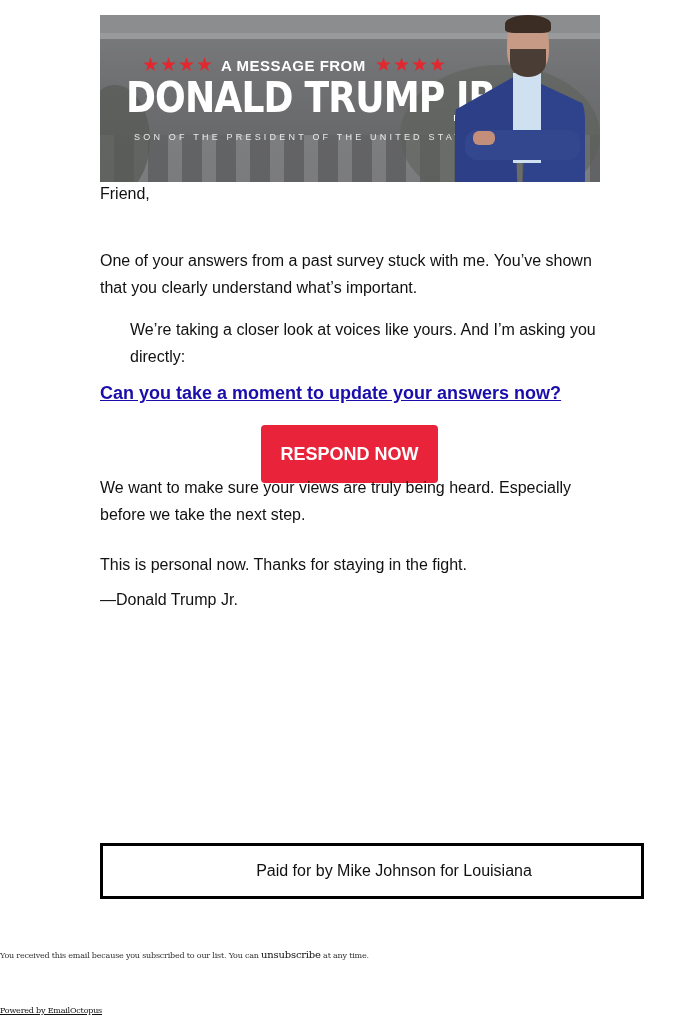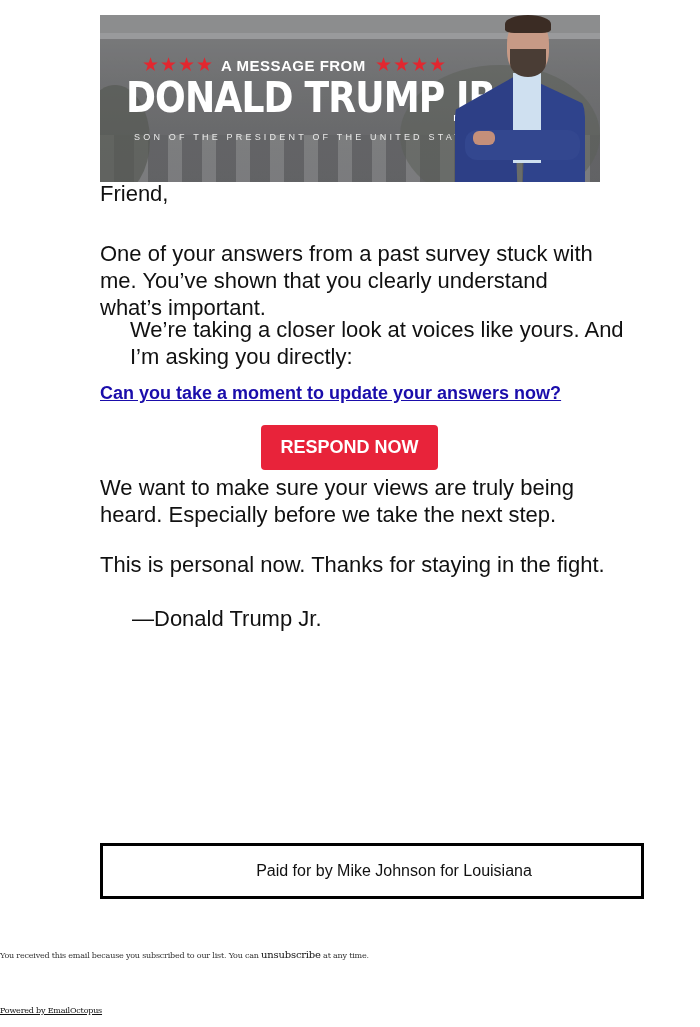--- a/index.html
+++ b/index.html
@@ -23,29 +23,29 @@
   .person { position: absolute; left: 355px; top: 0; width: 140px; height: 167px; }
   .head { position: absolute; left: 52px; top: 2px; width: 42px; height: 58px; border-radius: 45% 45% 40% 40%; background: #c79a86; }
   .hair { position: absolute; left: 50px; top: 0; width: 46px; height: 18px; border-radius: 50% 50% 20% 20%; background: #3b2c24; }
   .beard { position: absolute; left: 55px; top: 34px; width: 36px; height: 28px; border-radius: 0 0 50% 50%; background: #4a3d35; }
   .shirt { position: absolute; left: 58px; top: 58px; width: 28px; height: 90px; background: #cfe0f0; }
   .suit { position: absolute; left: 0; top: 62px; width: 130px; height: 110px; border-radius: 40px 40px 0 0; background: #2d3f86; clip-path: polygon(0 30%, 45% 0, 48% 100%, 0 100%); }
   .suit2 { position: absolute; left: 0; top: 62px; width: 130px; height: 110px; border-radius: 40px 40px 0 0; background: #2f438c; clip-path: polygon(55% 0, 100% 25%, 100% 100%, 52% 100%); }
   .arms { position: absolute; left: 10px; top: 115px; width: 115px; height: 30px; background: #33478f; border-radius: 12px; }
   .hand { position: absolute; left: 18px; top: 116px; width: 22px; height: 14px; background: #c48f7a; border-radius: 6px; }
 
-  p { margin: 0; font-size: 22px; line-height: 27px; }
+  p { margin: 0; font-size: 16px; line-height: 27px; }
   .greeting { position: absolute; top: 180px; left: 100px; }
-  .para1 { position: absolute; top: 240px; left: 100px; width: 510px; }
+  .para1 { position: absolute; top: 247px; left: 100px; width: 510px; }
   .para2 { position: absolute; top: 316px; left: 85px; width: 510px; margin-left: 45px; }
   .cta-link { position: absolute; top: 380px; left: 100px; font-size: 18px; font-weight: bold; color: #1a0dab; text-decoration: underline; line-height: 27px; }
-  .btn { position: absolute; left: 261px; top: 425px; width: 177px; height: 45px; background: #e8233a; border-radius: 4px; color: #fff; font-weight: bold; font-size: 18px; display: flex; align-items: center; justify-content: center; text-decoration: none; }
+  .btn { position: absolute; left: 261px; top: 425px; width: 177px; height: 58px; background: #e8233a; border-radius: 4px; color: #fff; font-weight: bold; font-size: 18px; display: flex; align-items: center; justify-content: center; text-decoration: none; }
   .para3 { position: absolute; top: 474px; left: 100px; width: 510px; }
   .para4 { position: absolute; top: 551px; left: 100px; }
-  .sig { position: absolute; top: 605px; left: 100px; margin-left: 32px; }
+  .sig { position: absolute; top: 586px; left: 100px; }
   .paid { position: absolute; left: 100px; top: 843px; width: 494px; height: 50px; border: 3px solid #000; display: flex; align-items: center; justify-content: center; font-size: 16px; padding-left: 44px; }
   .footer { position: absolute; left: 0; top: 949px; font-family: "DejaVu Serif", serif; font-size: 8px; color: #333; white-space: nowrap; letter-spacing: -.2px; }
   .footer a { font-size: 10px; color: #111; text-decoration: none; }
   .powered { position: absolute; left: 0; top: 1006px; font-family: "DejaVu Serif", serif; font-size: 8px; color: #111; text-decoration: underline; letter-spacing: -.2px; }
 </style>
 </head>
 <body>
 
 <div class="container">
   <div class="banner">

